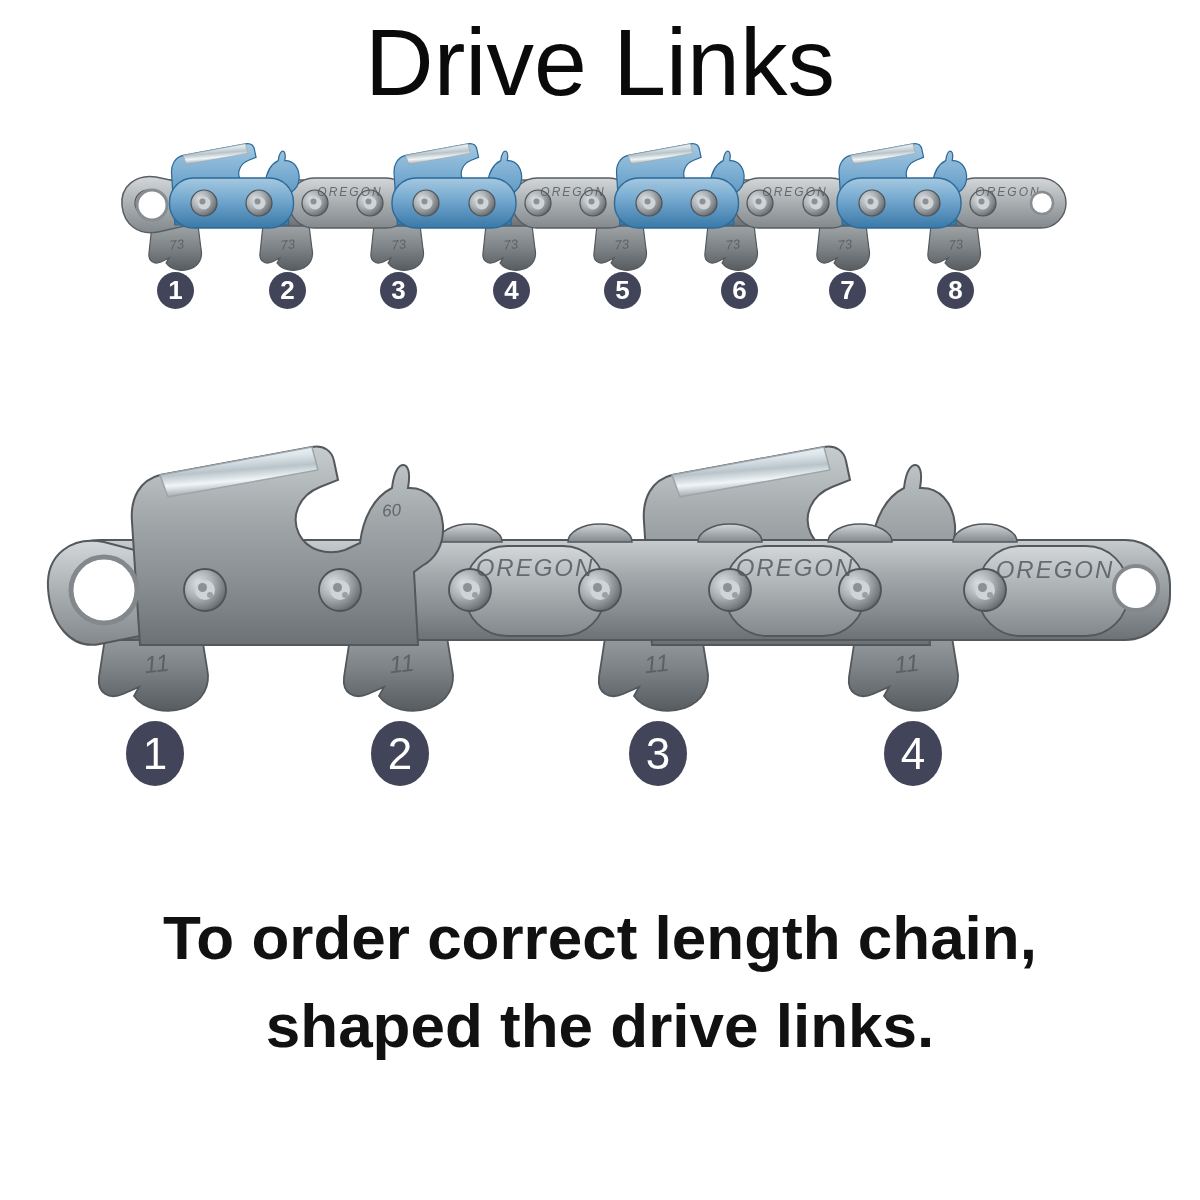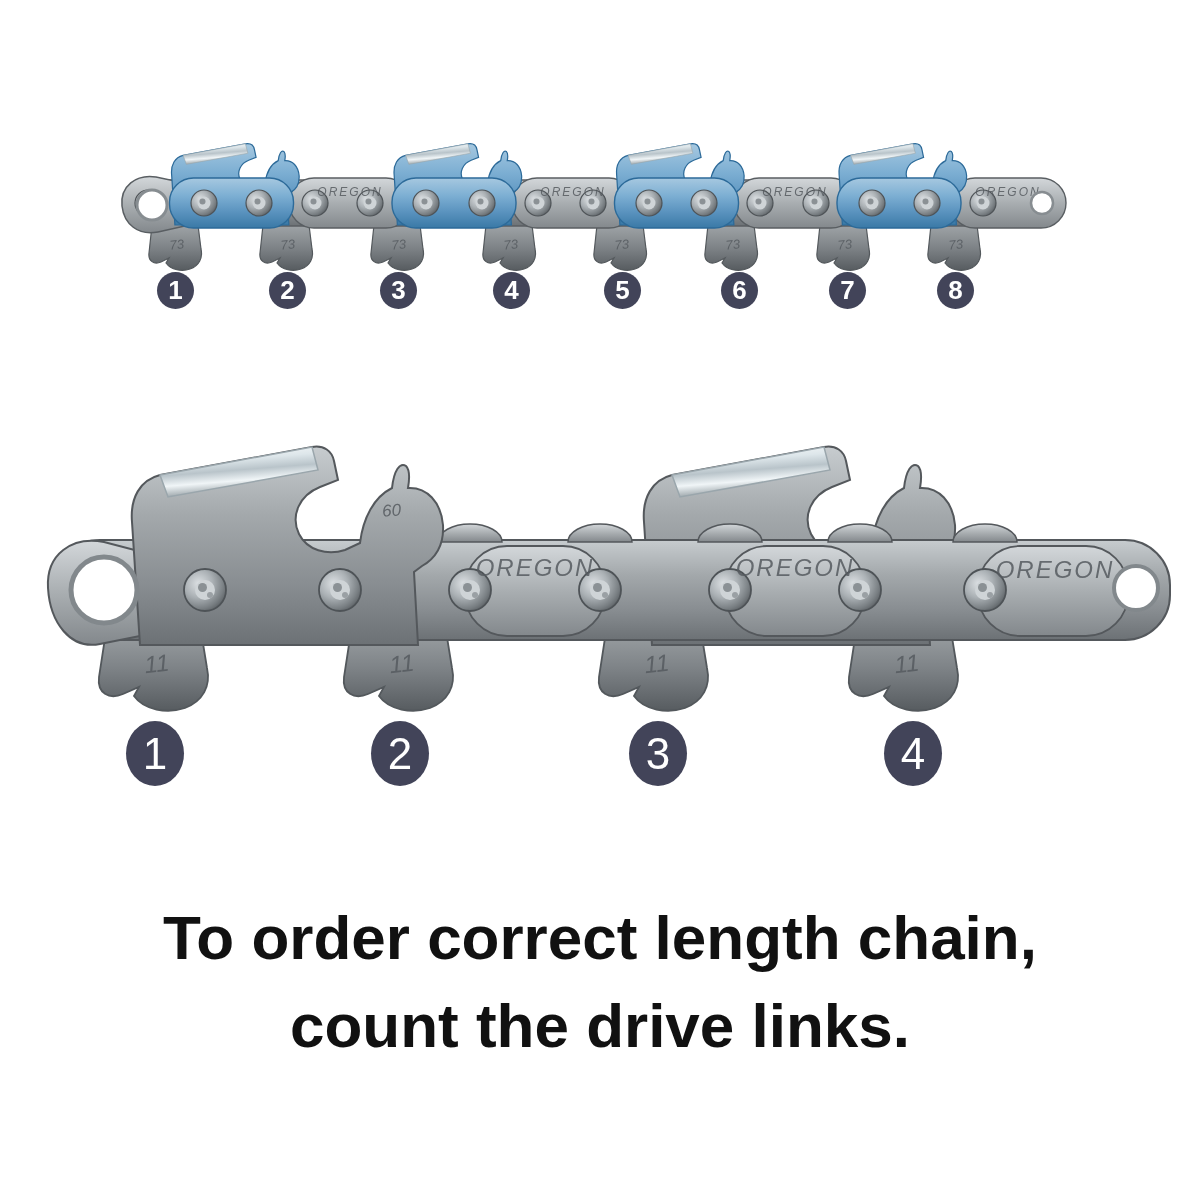--- a/index.html
+++ b/index.html
@@ -39,20 +39,21 @@
     font-family:"Liberation Sans","DejaVu Sans",sans-serif;
     font-style:italic;fill:var(--stamp_color);opacity:.85;
   }
   .stamp-brand{letter-spacing:2px;}
 </style>
 </head>
 <body>
 
 <div id="page">
 
+  <h1 class="title">Drive Links</h1>
 
   <svg id="small-chain" class="chain-svg" width="980" height="175" viewBox="0 0 980 175" role="img">
     <defs>
       <linearGradient id="gMetal" x1="0" y1="0" x2="0" y2="1">
         <stop offset="0" stop-color="#c7cccf"></stop>
           <stop offset="0.35" stop-color="#a3a8ab"></stop>
         <stop offset="0.7" stop-color="#888d91"></stop>
           <stop offset="1" stop-color="#6c7175"></stop>
       </linearGradient>
       <linearGradient id="gMetal2" x1="0" y1="0" x2="0" y2="1">
@@ -255,15 +256,15 @@
     <circle cx="84" cy="160" r="33" fill="#ffffff" stroke="#82888c" stroke-width="5"></circle>
     <circle cx="1116" cy="158" r="22" fill="#ffffff" stroke="#82888c" stroke-width="4"></circle>
   </svg>
 
   <div class="marker marker-lg" style="left:126px;">1</div>
   <div class="marker marker-lg" style="left:371px;">2</div>
   <div class="marker marker-lg" style="left:629px;">3</div>
   <div class="marker marker-lg" style="left:884px;">4</div>
 
   <div id="cap1" class="caption-line">To order correct length chain,</div>
-  <div id="cap2" class="caption-line">count the drive links.</div>
+  <div id="cap2" class="caption-line">shaped the drive links.</div>
 
 </div>
 
 </body></html>

